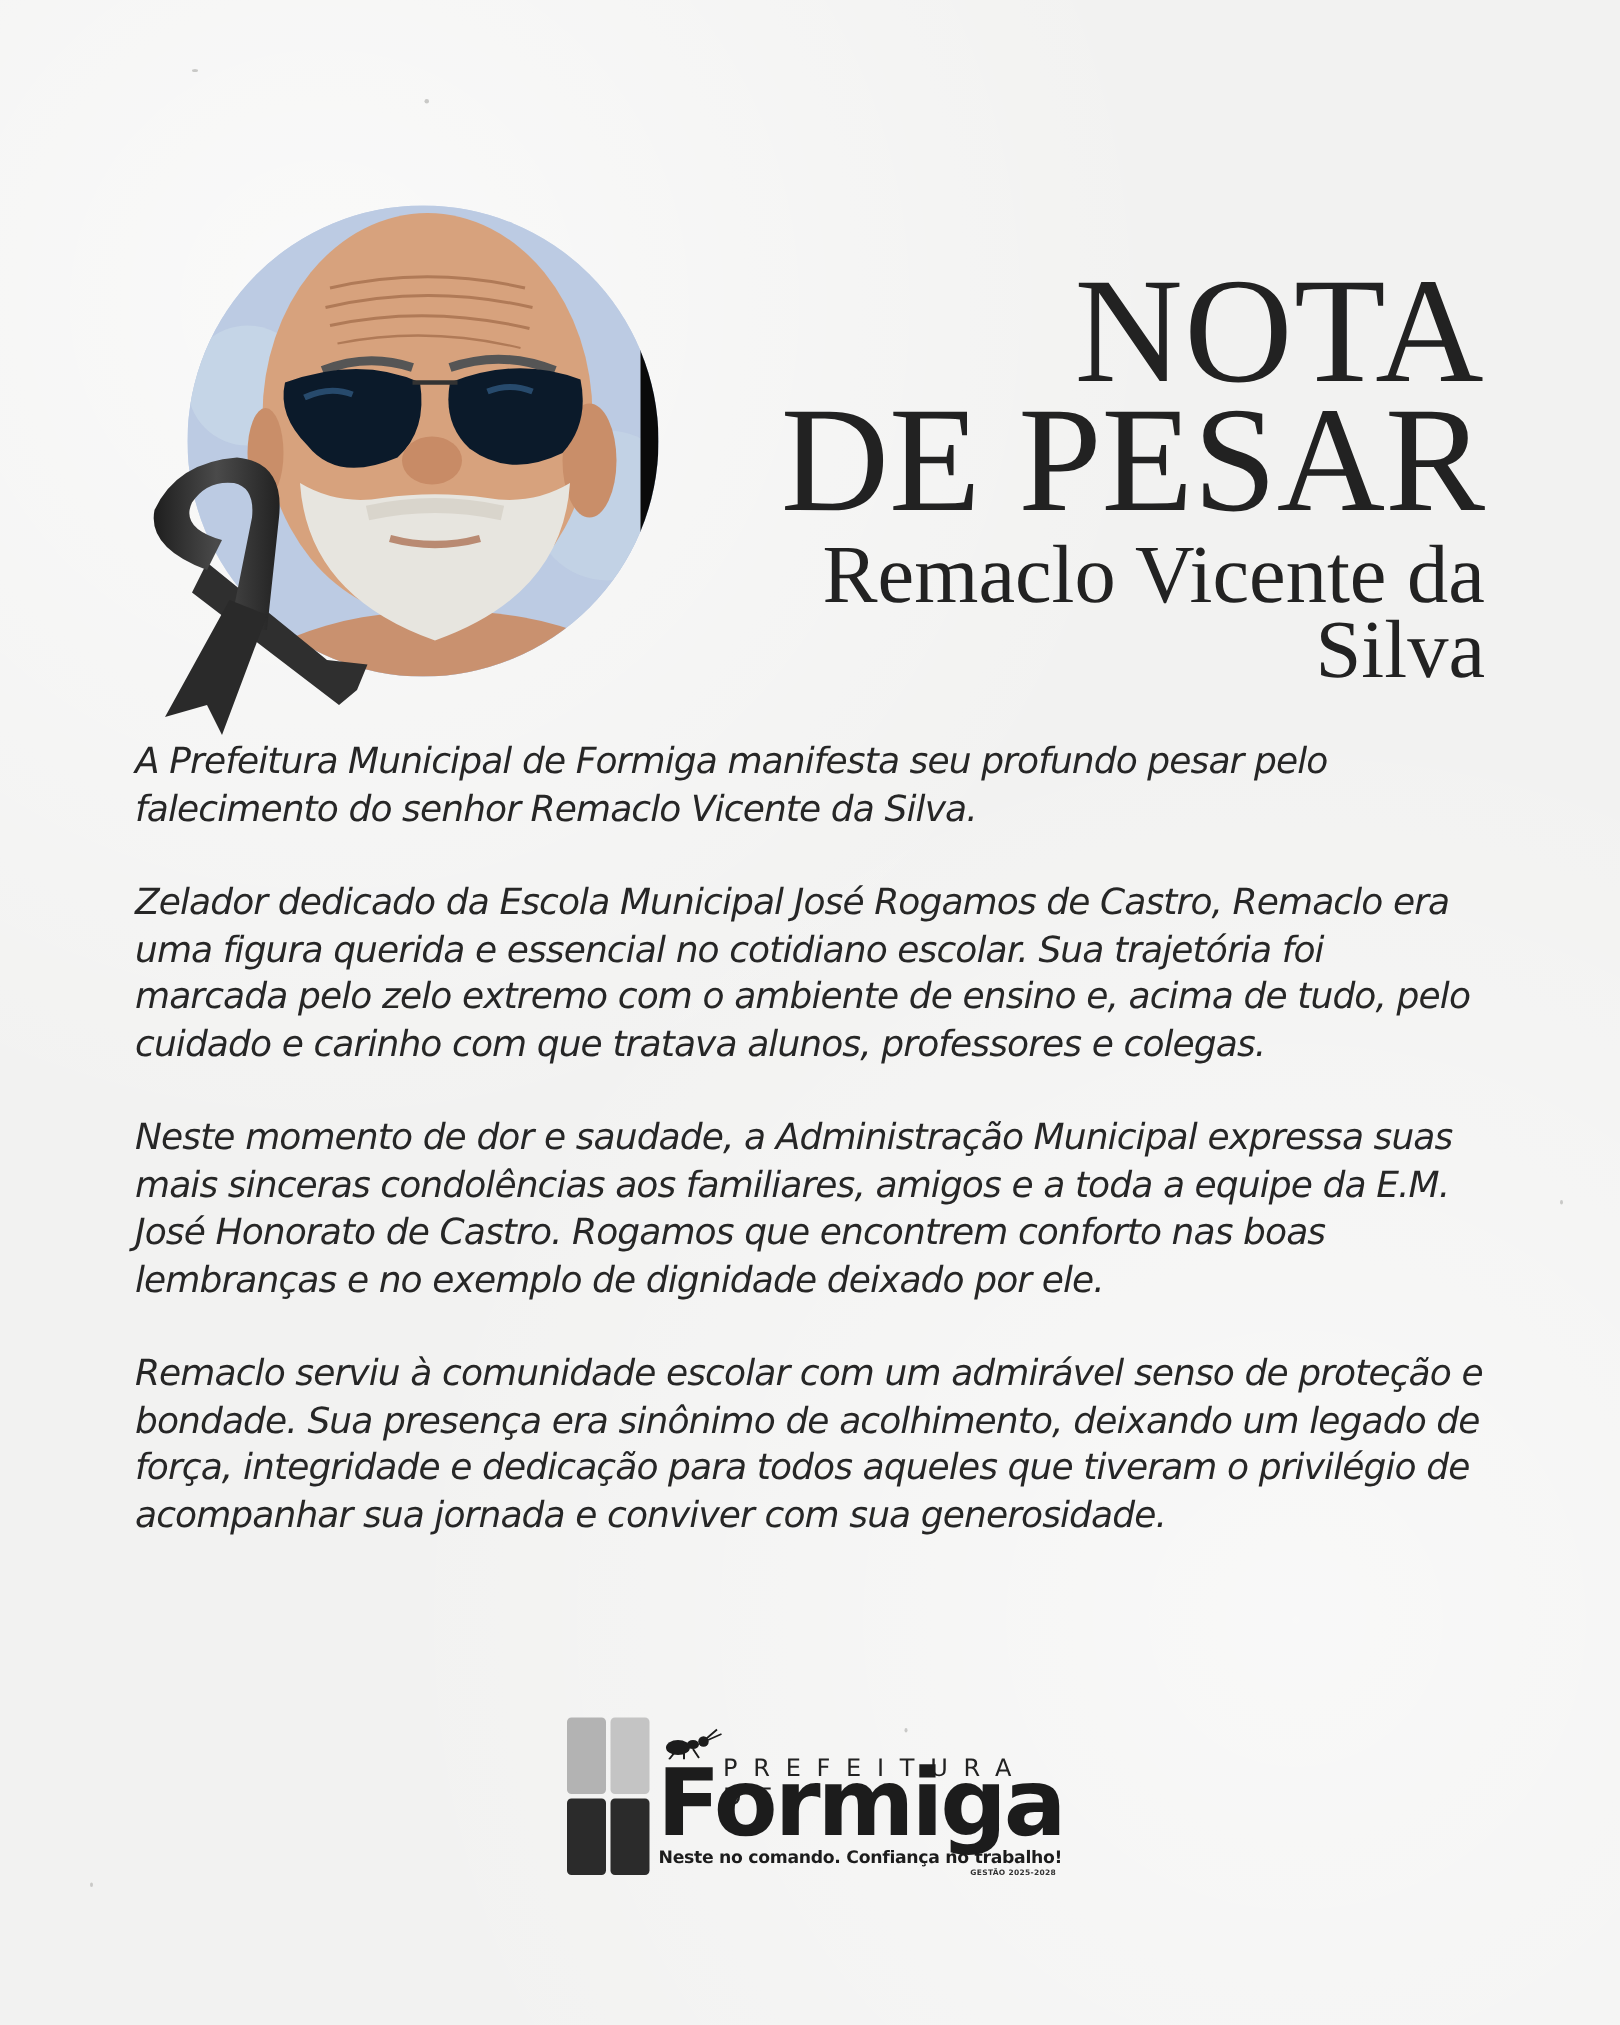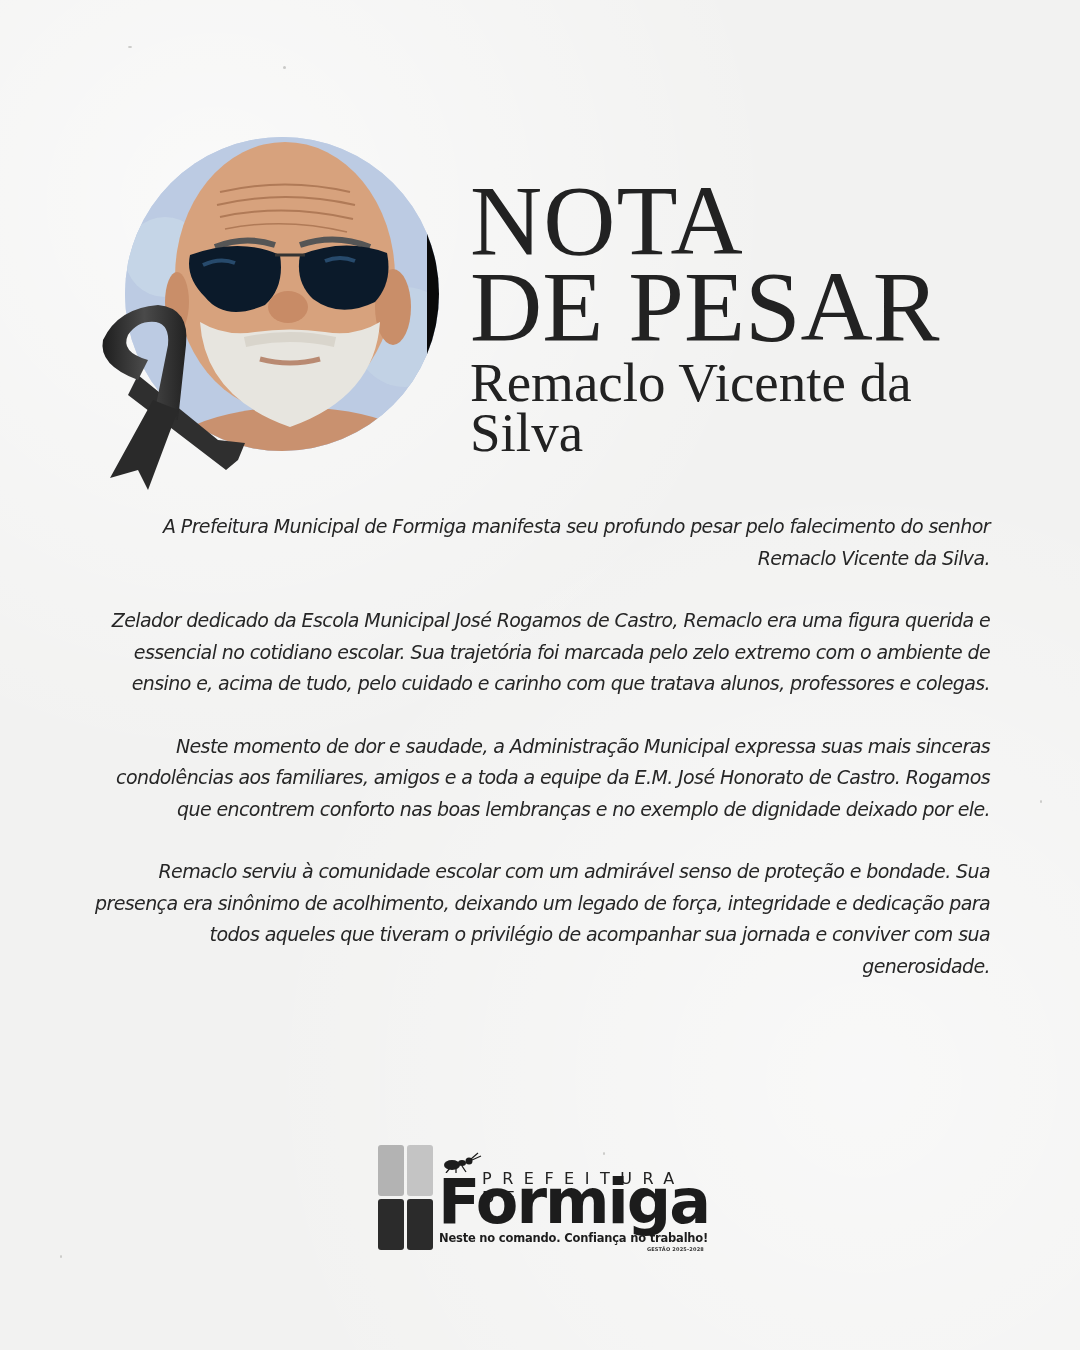--- a/index.html
+++ b/index.html
@@ -30,39 +30,39 @@
       position: absolute; right: 0; top: 95px; width: 12px; height: 160px; background: #0a0a0a;
     }
     .portrait svg { position: absolute; left: 0; top: 0; }
 
     
     .ribbon { position: absolute; left: 98px; top: 300px; width: 150px; height: 200px; }
 
     
     .title-block {
       position: absolute; left: 470px; top: 178px; width: 520px;
-      text-align: left;
+      text-align: right;
       font-family: "Liberation Serif", "DejaVu Serif", serif;
       color: #222;
     }
     .title-line {
       display: block; font-size: 100px; line-height: 86px; letter-spacing: 1px;
     }
     .title-line.l2 { letter-spacing: 0px; }
     .subtitle {
       display: block; font-size: 55px; line-height: 50px; margin-top: 8px;
     }
 
     
     .body-text {
-      position: absolute; left: 90px; top: 511px; width: 900px;
-      text-align: right;
+      position: absolute; left: 90px; top: 492px; width: 900px;
+      text-align: left;
       font-family: "DejaVu Sans", sans-serif;
       font-style: italic;
-      font-size: 19px; line-height: 31.5px;
+      font-size: 24px; line-height: 31.5px;
       color: #262626;
       letter-spacing: -0.6px;
     }
     .body-text p { margin: 0 0 31px 0; }
 
     
     .logo { position: absolute; left: 378px; top: 1145px; width: 330px; height: 110px; }
     .logo-tiles { position: absolute; left: 0; top: 0; width: 56px; height: 106px; }
     .tile { position: absolute; width: 26px; height: 51px; border-radius: 3px; }
     .tile.t1 { left: 0; top: 0; background: #b3b3b3; }

